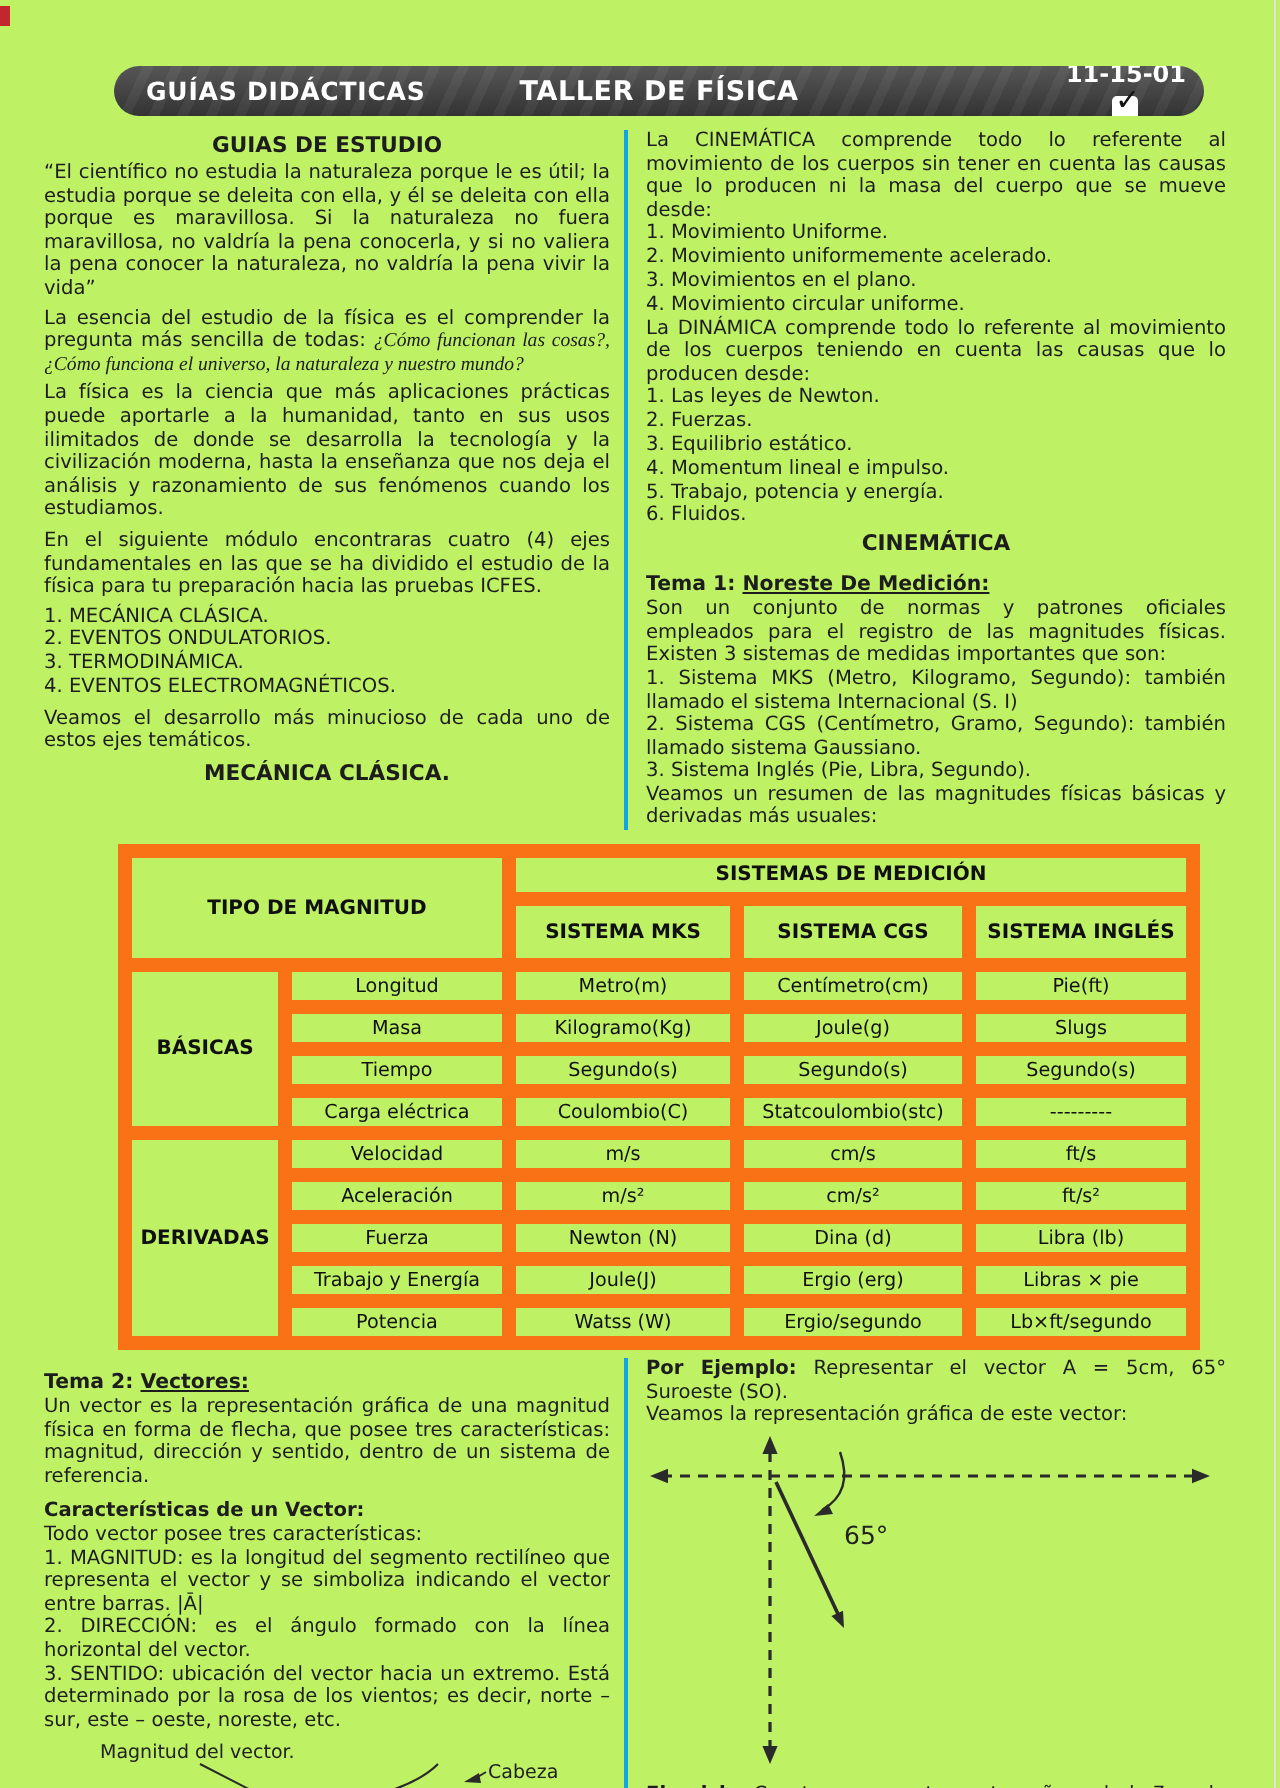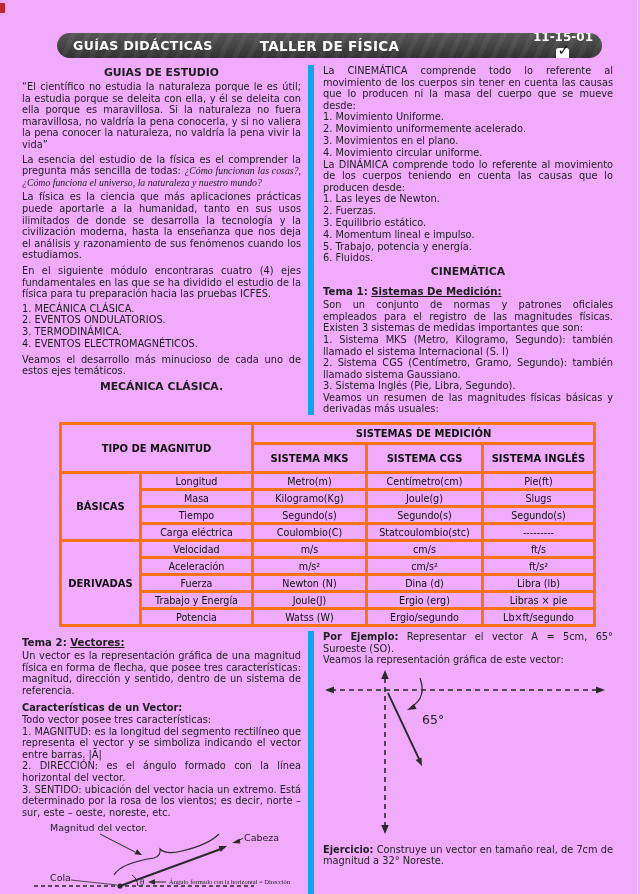--- a/index.html
+++ b/index.html
@@ -1,54 +1,54 @@
 <!DOCTYPE html>
 <html><head>
 <meta charset="utf-8">
 <style>
   html,body{margin:0;padding:0;background:#ffffff;}
-  .page{position:relative;width:640px;height:894px;background:#f0abfc;overflow:hidden;
+  .page{position:relative;width:640px;height:894px;background:#bef264;overflow:hidden;
         font-family:"DejaVu Sans","Liberation Sans",sans-serif;color:#1d1d1d;}
   .corner-mark{position:absolute;left:0;top:3px;width:5px;height:10px;background:#c1272d;}
   .edge-line{position:absolute;right:2px;top:0;width:1px;height:100%;background:#e2e2e2;}
 
   
   .bar{position:relative;height:25px;border-radius:13px;display:flex;align-items:center;
        background:linear-gradient(180deg,#565656,#333333);color:#fff;font-weight:bold;overflow:hidden;}
   .bar::before{content:"";position:absolute;inset:0;
        background:repeating-linear-gradient(115deg,rgba(255,255,255,0.05) 0 5px,transparent 5px 13px);}
   .header-bar{margin:33px 38px 0 57px;padding:0 9px 0 16px;justify-content:space-between;}
   .header-left{font-size:12.5px;letter-spacing:.4px;z-index:1;}
   .header-center{position:absolute;left:50%;transform:translateX(-50%);font-size:13.5px;letter-spacing:.3px;z-index:1;}
   .header-right{display:flex;align-items:center;gap:4px;font-size:12px;z-index:1;flex-direction:column;}
   .checkbox{position:relative;width:13px;height:13px;background:#fff;border-radius:2.5px;}
   .checkbox span{position:absolute;left:1px;top:-5px;color:#141414;font-size:15px;font-weight:900;line-height:1;}
 
   
   .twocol{display:flex;margin:0 20px 0 22px;}
-  .col-l{width:292px;padding-right:7px;border-right:6px solid #0ea5e9;box-sizing:border-box;}
+  .col-l{width:292px;padding-right:7px;border-right:2px solid #0ea5e9;box-sizing:border-box;}
   .col-r{width:299px;padding-left:9px;box-sizing:border-box;}
   .content-top{margin-top:7px;}
   .content-bottom{margin-top:4px;}
 
   p{margin:0 0 3px 0;font-size:9.8px;line-height:11.6px;text-align:justify;}
   .tight{margin:0;}
   .center-head{text-align:center;font-weight:bold;font-size:10.8px;line-height:13px;margin:1px 0 2px;}
   .attribution{font-family:"Liberation Serif","DejaVu Serif",serif;font-style:italic;font-size:9px;
        text-align:right;margin:0 4px 1px 0;}
   .serif-italic{font-family:"Liberation Serif","DejaVu Serif",serif;font-style:italic;}
   .list-line{font-size:9.8px;line-height:11.8px;}
   .tema-label{font-weight:bold;font-size:10.2px;}
   .tema-title{font-weight:bold;font-size:10.2px;text-decoration:underline;}
   .bold-lead{font-weight:bold;}
   .mt4{margin-top:4px;} .mt6{margin-top:6px;}
 
   
   table.mag{border-collapse:collapse;margin:7px 0 2px 59px;table-layout:fixed;}
-  table.mag th,table.mag td{border:3px solid #f97316;text-align:center;vertical-align:middle;
+  table.mag th,table.mag td{border:7px solid #f97316;text-align:center;vertical-align:middle;
        font-size:9.6px;padding:0 2px;height:14px;line-height:11px;color:#101010;}
   table.mag th{font-size:10px;}
   table.mag .h1{height:17px;} table.mag .h2{height:26px;}
   table.mag .grp{font-size:10px;}
 
   
   svg{display:block;}
   svg text{font-family:"DejaVu Sans","Liberation Sans",sans-serif;fill:#222;}
   svg .serif{font-family:"Liberation Serif","DejaVu Serif",serif;}
   .stroke{stroke:#2a2a2a;fill:none;}
@@ -93,21 +93,21 @@
       <div class="list-line">3. Movimientos en el plano.</div>
       <div class="list-line">4. Movimiento circular uniforme.</div>
       <p class="tight">La DINÁMICA comprende todo lo referente al movimiento de los cuerpos teniendo en cuenta las causas que lo producen desde:</p>
       <div class="list-line">1. Las leyes de Newton.</div>
       <div class="list-line">2. Fuerzas.</div>
       <div class="list-line">3. Equilibrio estático.</div>
       <div class="list-line">4. Momentum lineal e impulso.</div>
       <div class="list-line">5. Trabajo, potencia y energía.</div>
       <div class="list-line">6. Fluidos.</div>
       <div class="center-head">CINEMÁTICA</div>
-      <div><span class="tema-label">Tema 1: </span><span class="tema-title">Sistemas De Medición:</span></div>
+      <div><span class="tema-label">Tema 1: </span><span class="tema-title">Noreste De Medición:</span></div>
       <p class="tight">Son un conjunto de normas y patrones oficiales empleados para el registro de las magnitudes físicas. Existen 3 sistemas de medidas importantes que son:</p>
       <p class="tight">1. Sistema MKS (Metro, Kilogramo, Segundo): también llamado el sistema Internacional (S. I)</p>
       <p class="tight">2. Sistema CGS (Centímetro, Gramo, Segundo): también llamado sistema Gaussiano.</p>
       <p class="tight">3. Sistema Inglés (Pie, Libra, Segundo).</p>
       <p class="tight">Veamos un resumen de las magnitudes físicas básicas y derivadas más usuales:</p>
     </div>
   </div>
 
   <table class="mag">
     <colgroup>

